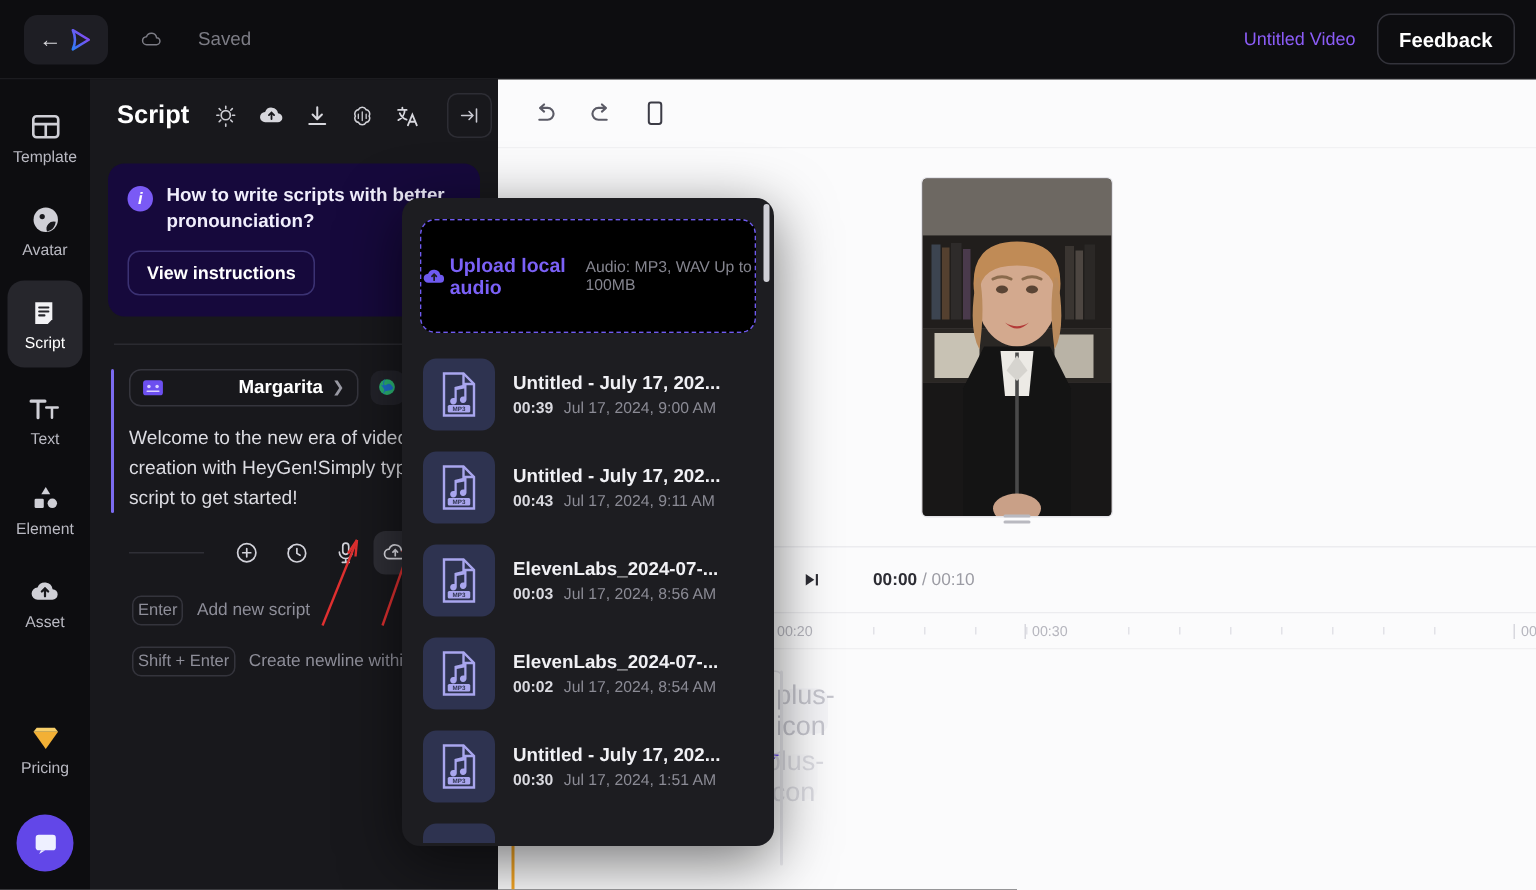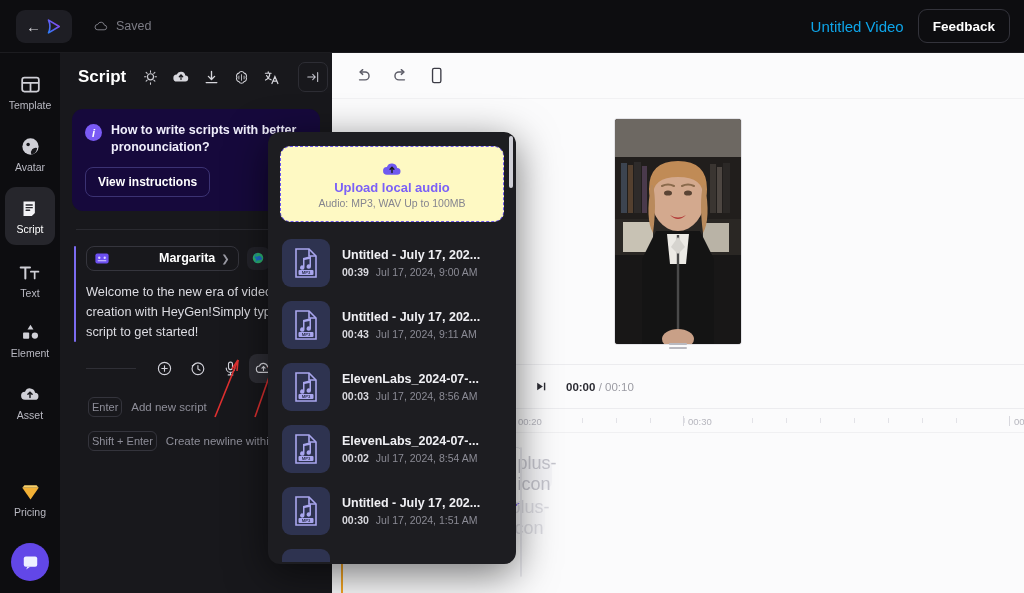--- a/index.html
+++ b/index.html
@@ -21,34 +21,34 @@
   }
   .nav-pill {
     margin-left: 16px; height: 33px; width: 56px;
     background: #1e1e24; border-radius: 9px;
     display: flex; align-items: center; justify-content: space-around;
     padding: 0 8px;
   }
   .back-arrow { font-size: 15px; color: #d8d8dc; line-height: 1; }
   .logo-mark { width: 17px; height: 17px; }
   .saved {
-    margin-left: 22px; display: flex; align-items: center; gap: 8px;
+    margin-left: 22px; display: flex; align-items: center; gap: 24px;
     color: #7c7c85; font-size: 12.5px;
   }
   .howto {
     margin-left: 18px; height: 34px;
     border: 1px solid #2c2c33; border-radius: 9px;
     display: flex; align-items: center; gap: 8px;
     padding: 0 14px; color: #ececef; font-size: 13px; font-weight: bold;
   }
   .topbar-right {
     margin-left: auto; display: flex; align-items: center; gap: 14px;
     padding-right: 14px;
   }
-  .video-title { color: #0ea5e9; font-size: 15px; }
+  .video-title { color: #8b5cf6; font-size: 12px; }
   .feedback-btn {
     height: 34px; border: 1px solid #33333b; border-radius: 9px;
     display: flex; align-items: center; padding: 0 14px;
     color: #fff; font-size: 13.5px; font-weight: bold;
   }
 
   
   .rail {
     position: absolute; top: 53px; left: 0; width: 60px; height: 540px;
     background: #0d0d10;
@@ -181,21 +181,21 @@
 
   .player-bar {
     height: 45px; border-top: 1px solid #ececef; border-bottom: 1px solid #ececef;
     display: flex; align-items: center; padding-left: 120px; gap: 14px;
   }
   .pb-btn {
     width: 22px; height: 22px; border-radius: 50%;
     display: flex; align-items: center; justify-content: center;
   }
   .pb-main { width: 28px; height: 28px; background: #e9e9ed; }
-  .pb-time { margin-left: 0; font-size: 11.5px; color: #9b9ba3; }
+  .pb-time { margin-left: 16px; font-size: 11.5px; color: #9b9ba3; }
   .pb-time b { color: #2c2c33; font-weight: bold; }
 
   .ruler {
     height: 24px; position: relative; border-bottom: 1px solid #f0f0f2;
     background: #fbfbfc;
   }
   .tick { position: absolute; top: 7px; font-size: 9.5px; color: #b6b6be; }
   .tick.major::before {
     content: ""; position: absolute; left: -5px; top: 0px;
     width: 1px; height: 10px; background: #d8d8de;
@@ -219,22 +219,22 @@
   
   .audio-modal {
     position: absolute; left: 268px; top: 132px; width: 248px; height: 432px;
     background: #1d1d21; border-radius: 12px;
     box-shadow: 0 10px 40px rgba(0,0,0,.55);
     overflow: hidden;
   }
   .upload-zone {
     margin: 14px 12px 0 12px; height: 76px;
     border: 1px dashed #6f5af0; border-radius: 10px;
-    background: #fef9c3;
-    display: flex; flex-direction: column; align-items: center; justify-content: center;
+    background: #000000;
+    display: flex; flex-direction: row; align-items: center; justify-content: center;
     gap: 2px;
   }
   .upload-title { font-size: 13px; font-weight: bold; color: #7b61f7; }
   .upload-sub { font-size: 10.5px; color: #85858f; }
 
   .audio-list { margin-top: 10px; height: 330px; position: relative; overflow: hidden; }
   .audio-item { display: flex; align-items: center; gap: 12px; padding: 7px 14px; }
   .mp3-thumb {
     width: 48px; height: 48px; border-radius: 9px; background: #2e3350;
     display: flex; align-items: center; justify-content: center; flex-shrink: 0;

